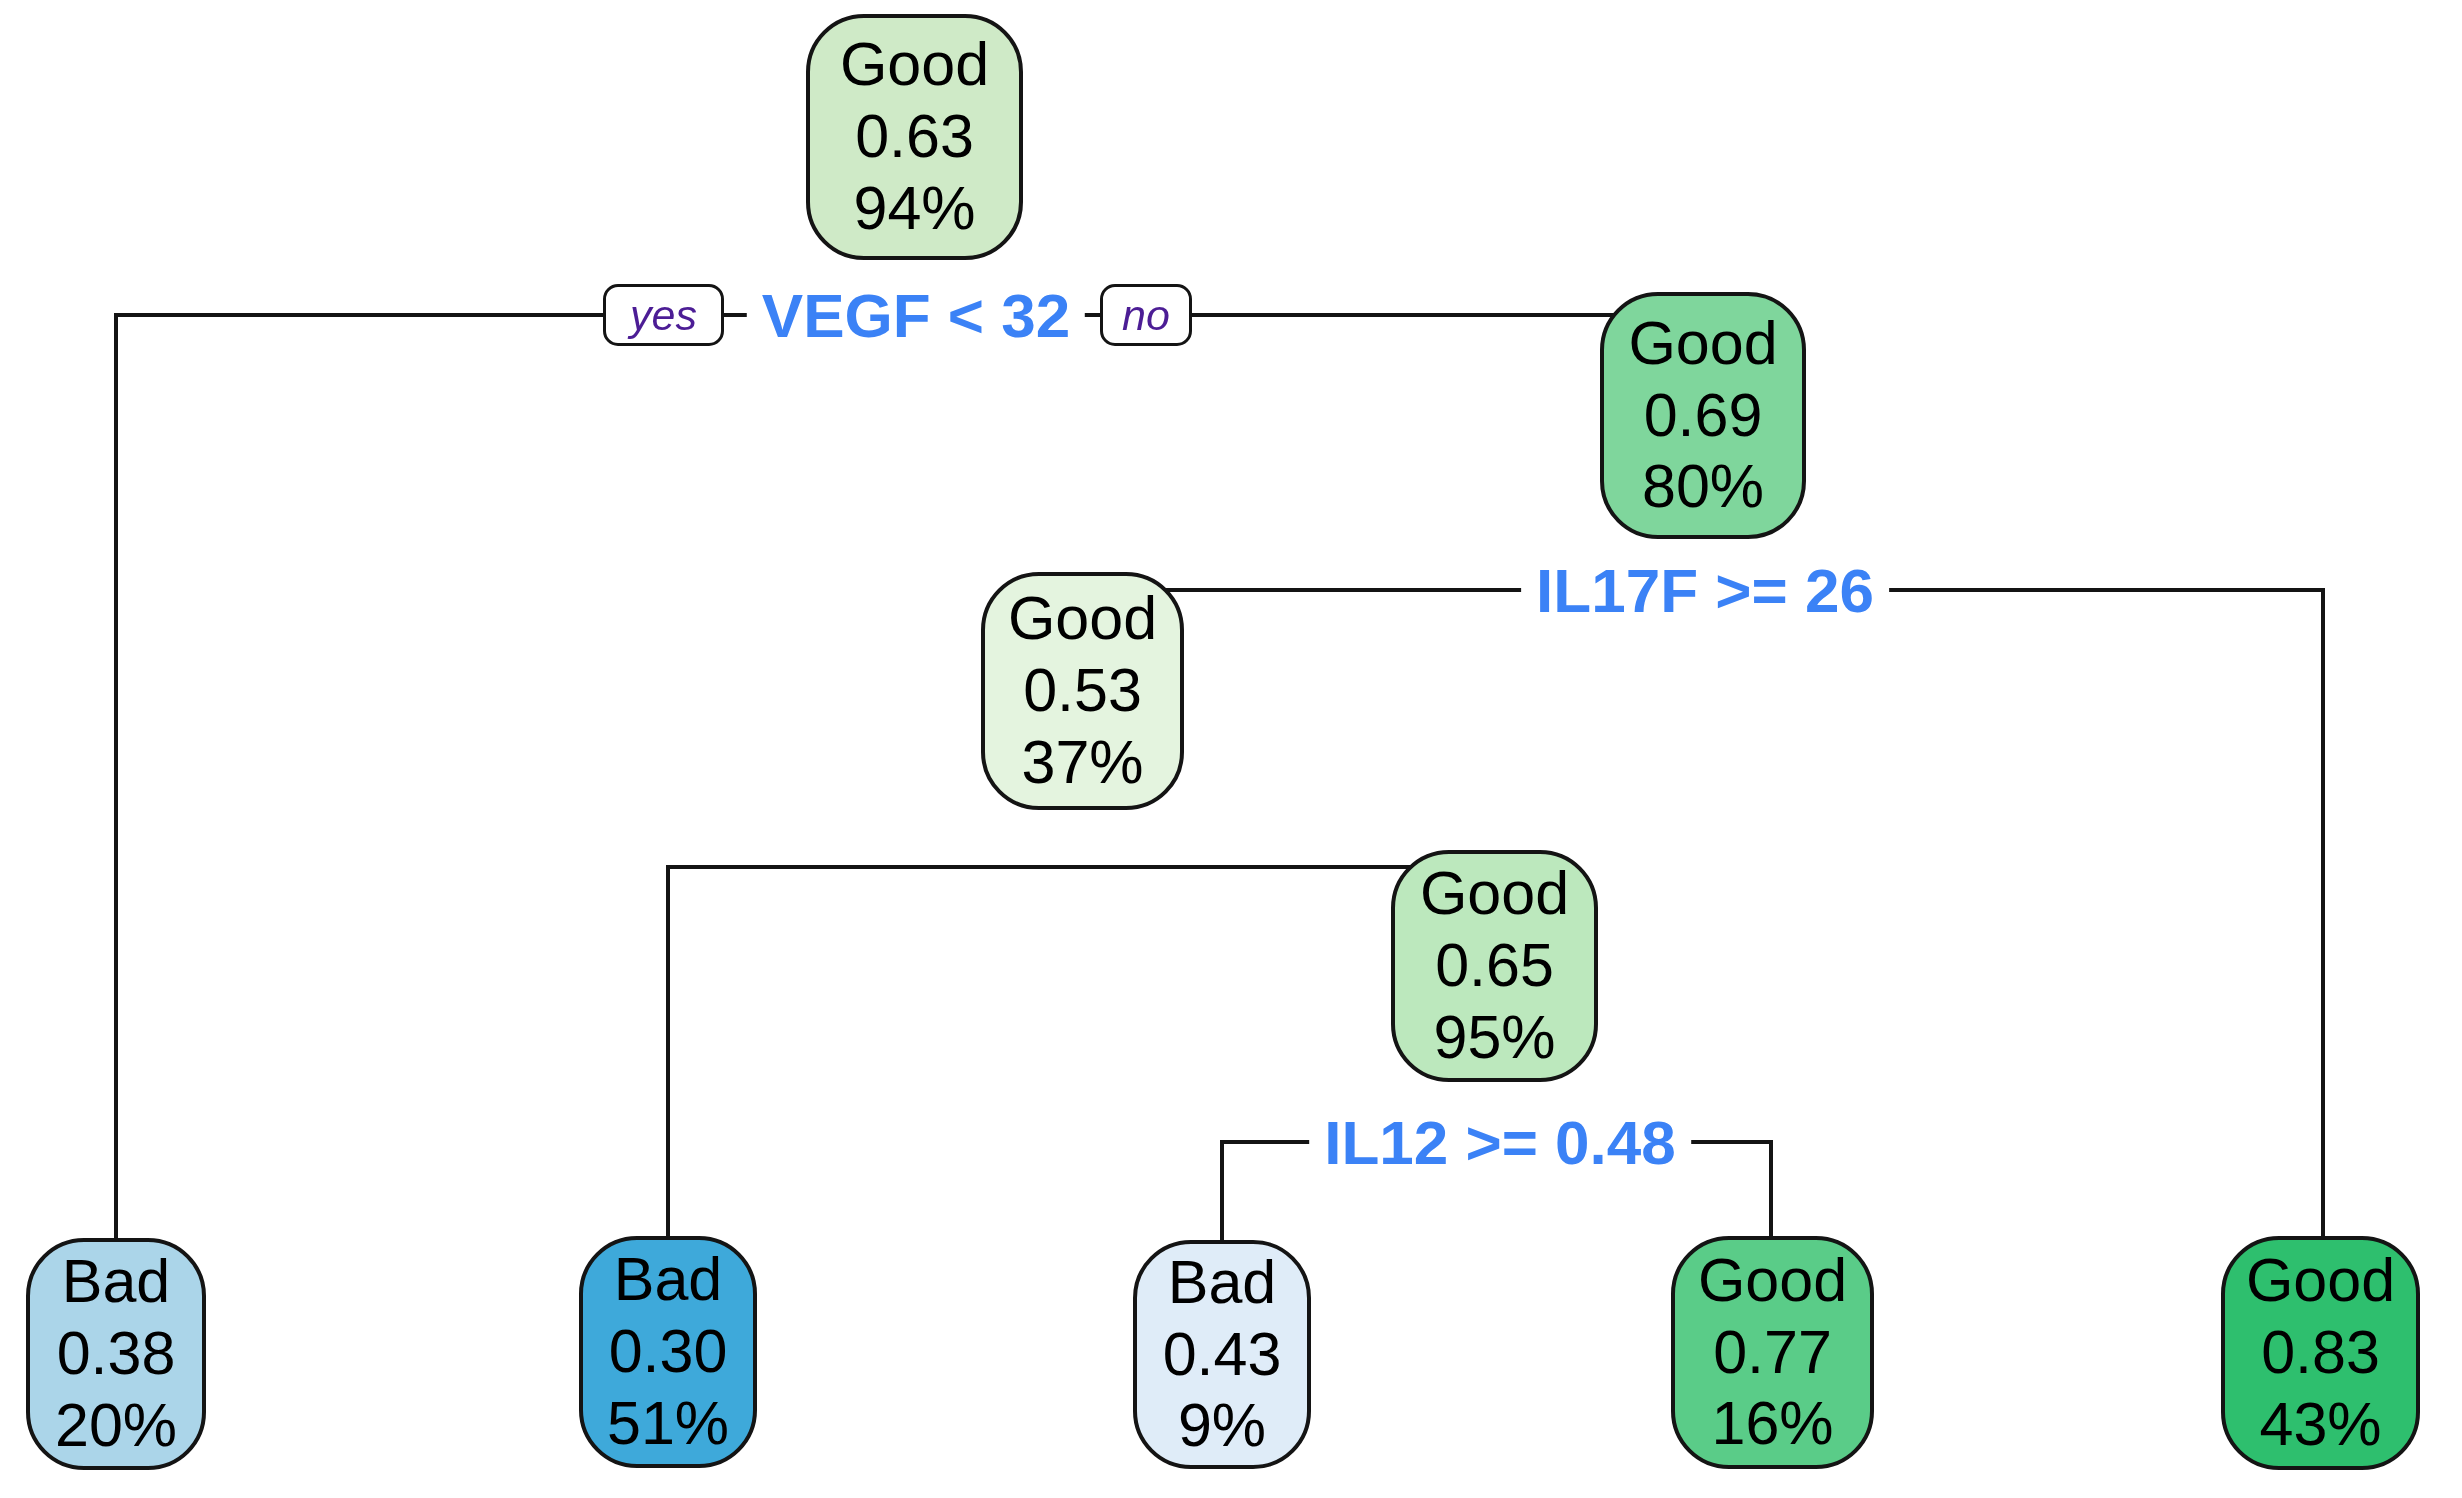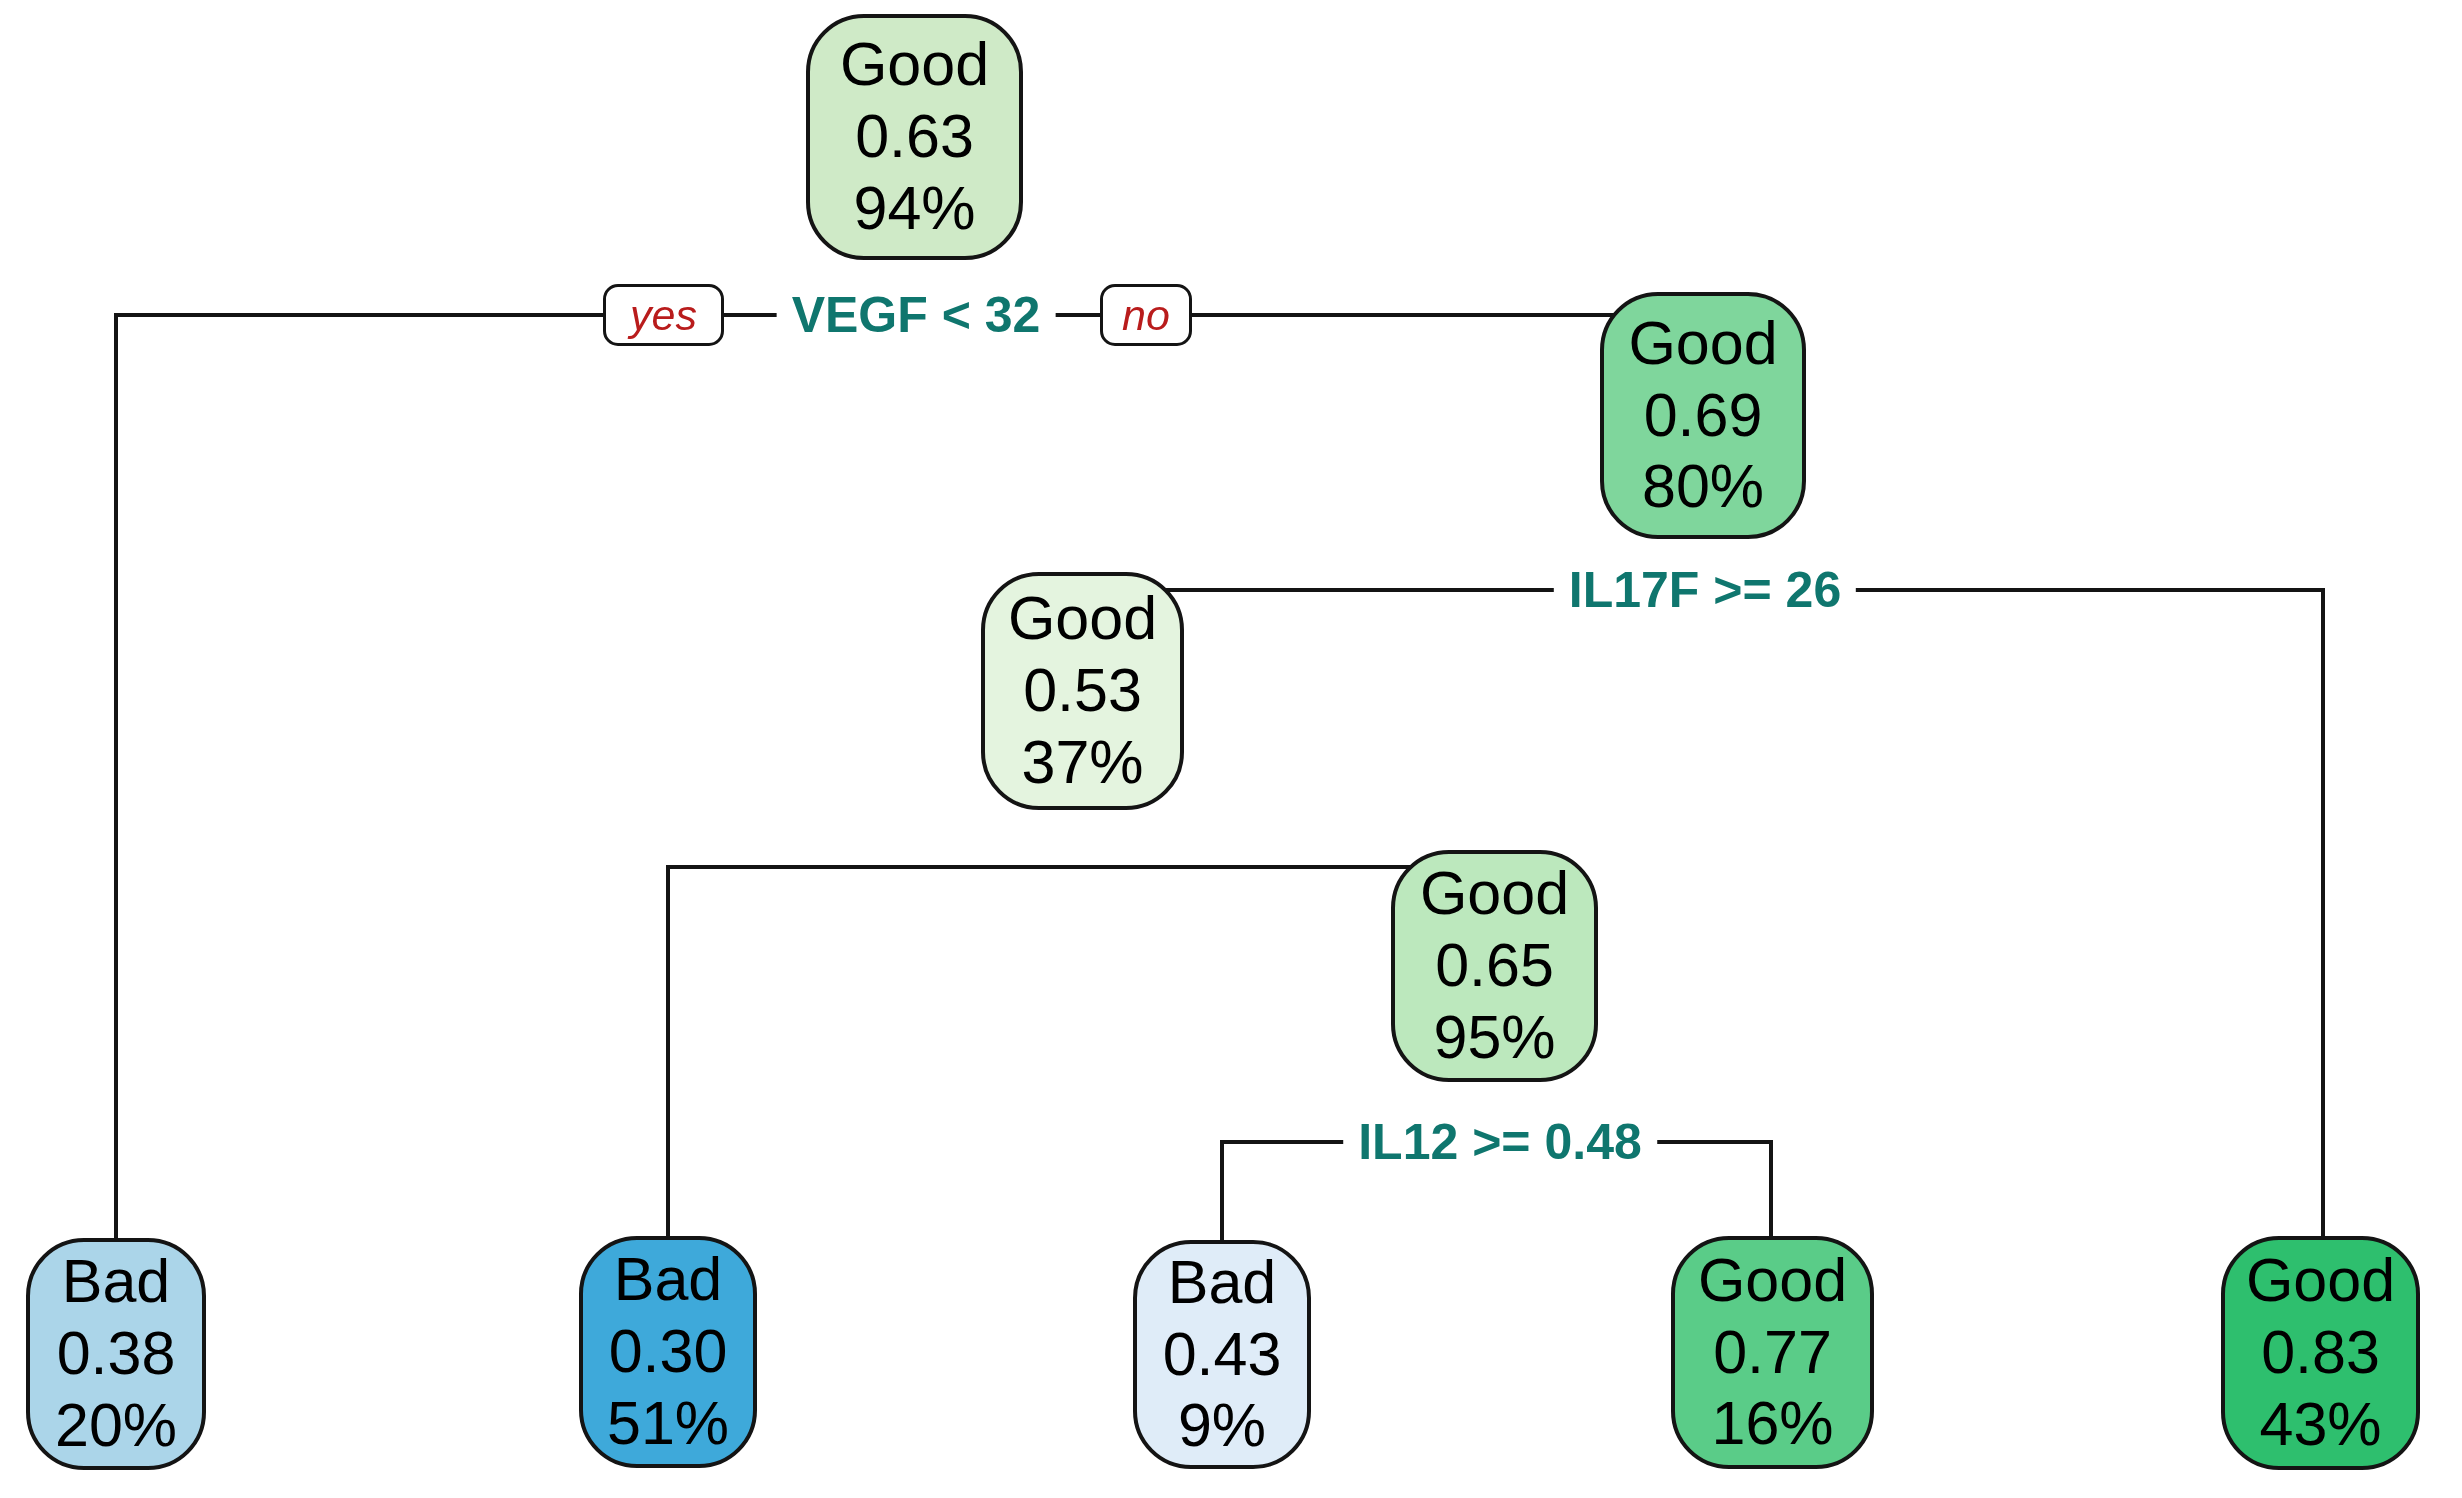--- a/index.html
+++ b/index.html
@@ -26,36 +26,36 @@
     color: #000000;
     z-index: 3;
     box-sizing: border-box;
   }
   .split-label {
     position: absolute;
     transform: translate(-50%, -50%);
     background: #ffffff;
     padding: 1.9px 15px;
     font-weight: bold;
-    font-size: 50px;
-    color: #0f766e;
+    font-size: 62px;
+    color: #3b82f6;
     white-space: nowrap;
     z-index: 2;
   }
   .yn-box {
     position: absolute;
     background: #ffffff;
     border: 3.7px solid #141414;
     border-radius: 15px;
     display: flex;
     align-items: center;
     justify-content: center;
     font-style: italic;
     font-size: 43px;
-    color: #b91c1c;
+    color: #4c1d95;
     z-index: 2;
     box-sizing: border-box;
   }
 </style>
 </head>
 <body>
 
 <div class="canvas">
 
   <div class="line" style="left:114px; top:313px; width:1589px; height:3.7px;"></div>

